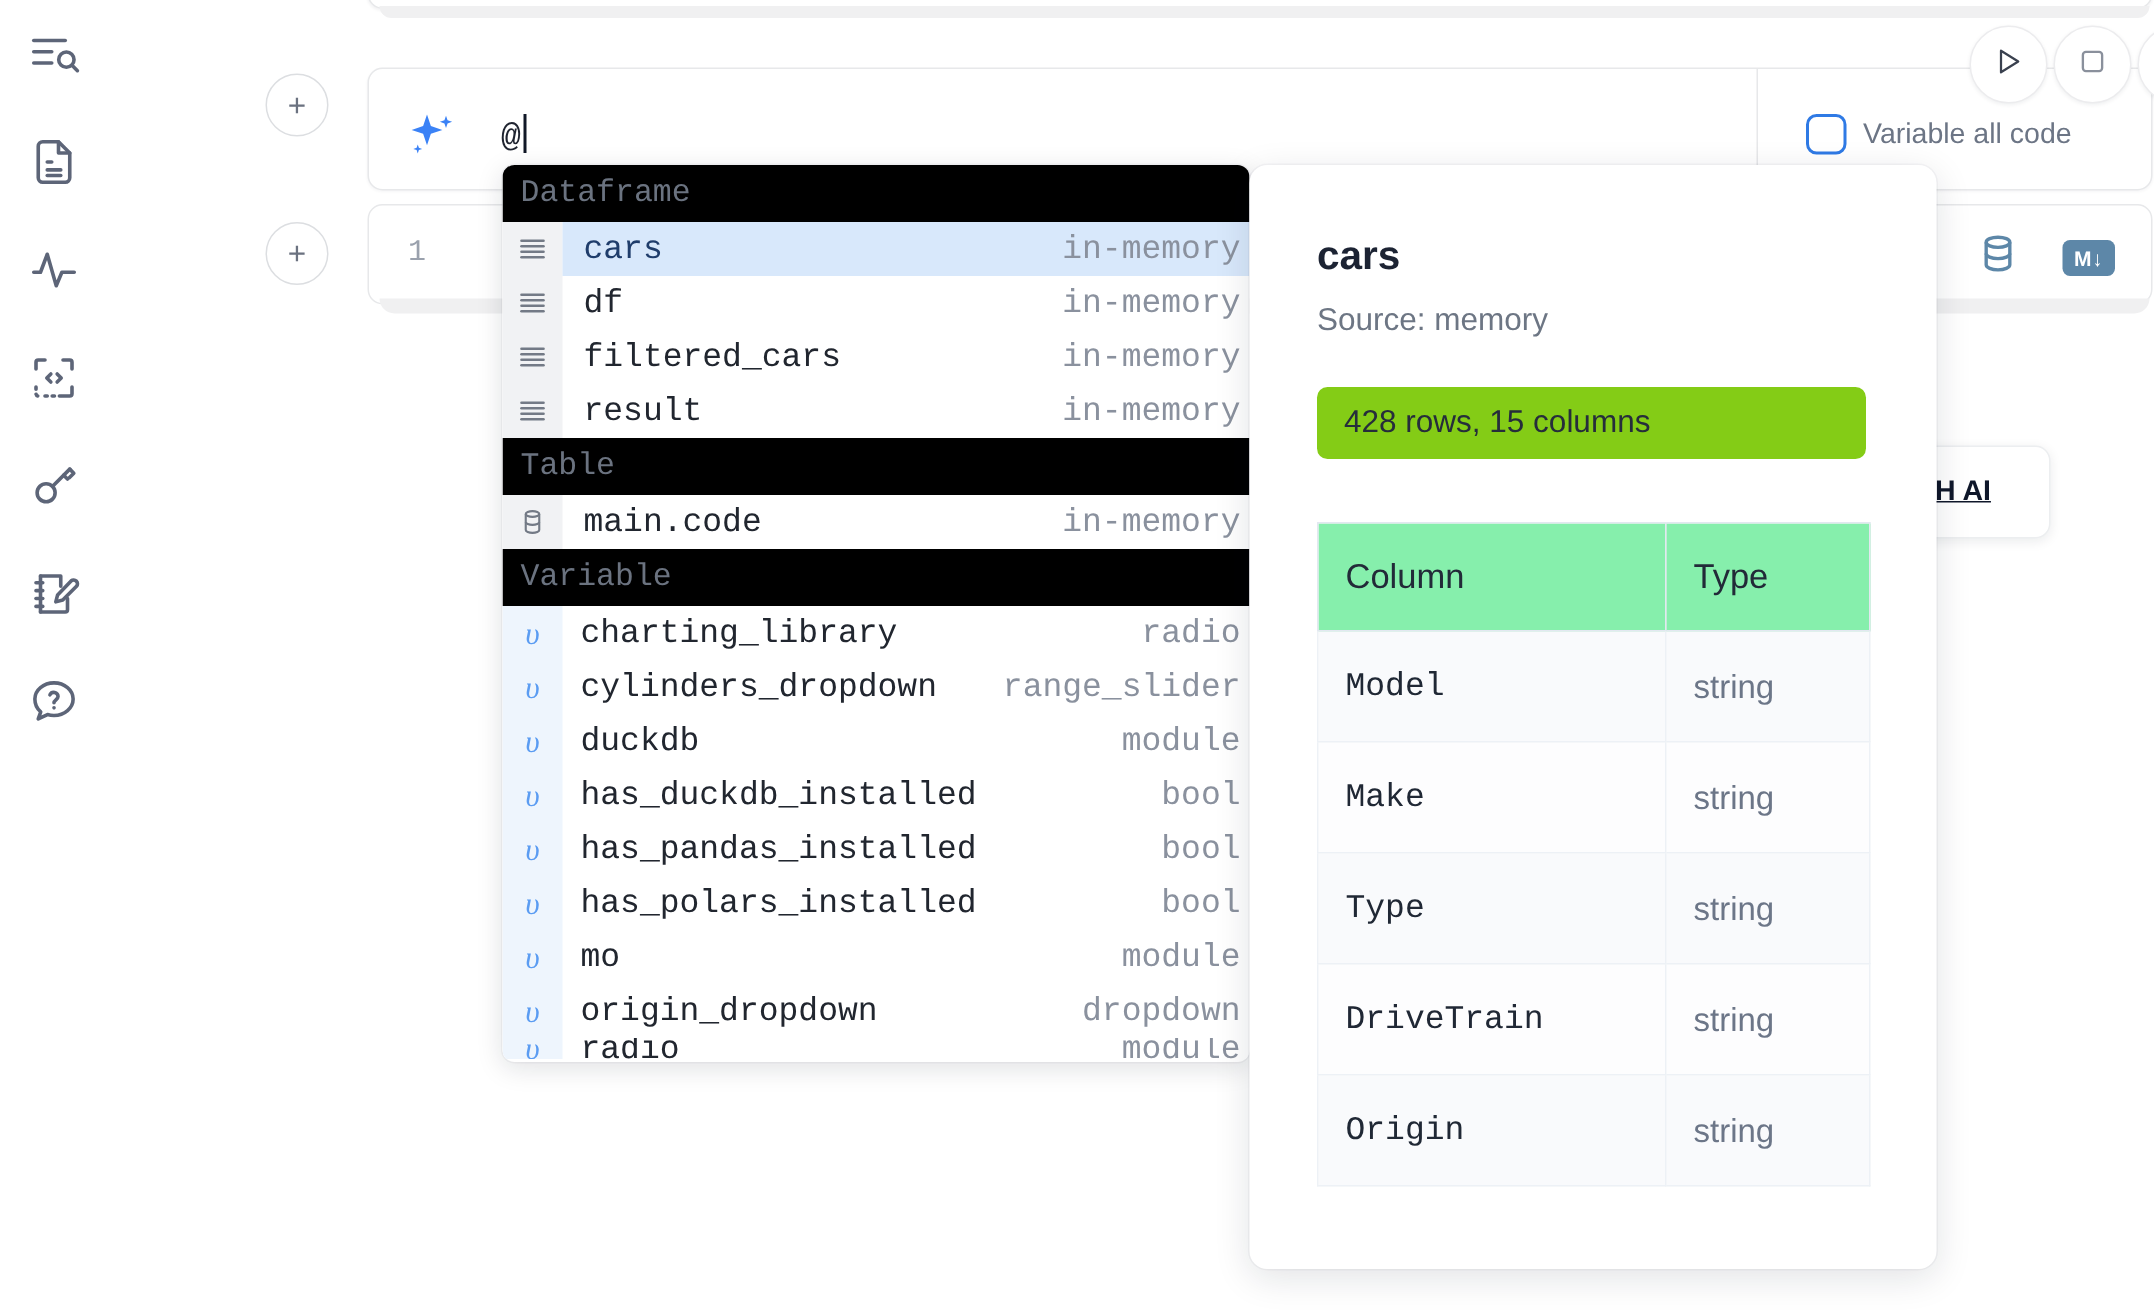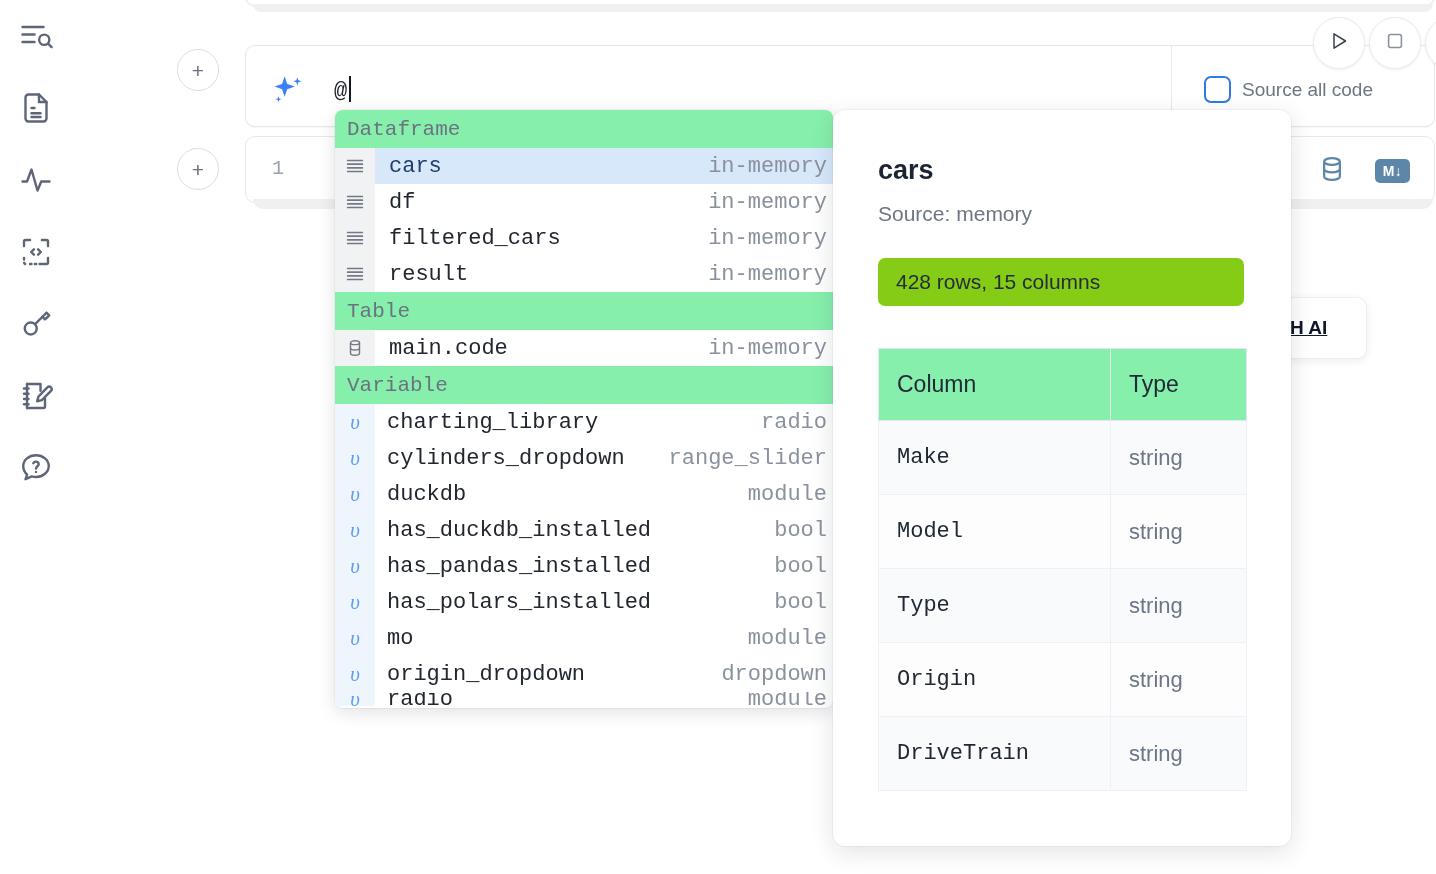--- a/index.html
+++ b/index.html
@@ -126,21 +126,21 @@
   }
 
   
   .ac {
     position: absolute; left: 335px; top: 110px; width: 498px; height: 598px;
     background: #ffffff; border-radius: 8px;
     box-shadow: 0 4px 18px rgba(16,24,40,.13), 0 0 0 1px rgba(16,24,40,.04);
     overflow: hidden;
   }
   .ac-group {
-    height: 38px; background: #86efac; color: #6b7380;
+    height: 38px; background: #000000; color: #6b7380;
     font-family: "Liberation Mono", monospace; font-size: 21px;
     display: flex; align-items: center; padding-left: 12px;
   }
   .ac-row {
     height: 36px; display: flex; align-items: center; background: #fff;
     font-family: "Liberation Mono", monospace; font-size: 22px;
     cursor: pointer; position: relative;
   }
   .ac-row .gut {
     width: 40px; height: 36px; flex: 0 0 40px;
@@ -311,21 +311,21 @@
       <svg width="40" height="40" viewBox="0 0 24 24" fill="#3b82f6">
         <path d="M10 2.6l1.55 4.6 4.6 1.55-4.6 1.55L10 14.9 8.45 10.3 3.85 8.75l4.6-1.55z"></path>
         <path d="M17.6 3.1l.62 1.82 1.82.62-1.82.62-.62 1.82-.62-1.82-1.82-.62 1.82-.62z"></path>
         <path d="M6.3 14.6l.45 1.33 1.33.45-1.33.45-.45 1.33-.45-1.33-1.33-.45 1.33-.45z"></path>
       </svg>
     </span>
     <span class="ai-input-text"><span>@</span><span class="caret"></span></span>
     <div class="ai-divider"></div>
     <div class="include-row">
       <span class="chk"></span>
-      <span class="include-label">Source all code</span>
+      <span class="include-label">Variable all code</span>
     </div>
   </div>
 
   <div class="round-btn rb-run">
     <span>
       <svg width="24" height="24" viewBox="0 0 24 24" fill="none" stroke="#3a414f" stroke-width="1.5" stroke-linejoin="round">
         <path d="M7 4.8 18.5 12 7 19.2z"></path>
       </svg>
     </span>
   </div>
@@ -507,36 +507,36 @@
           <col class="c2">
         </colgroup>
       <thead>
           <tr id="pv-head">
             <th>Column</th>
             <th>Type</th>
           </tr>
         </thead>
       <tbody id="pv-body">
           <tr>
-            <td class="col">Make</td>
+            <td class="col">Model</td>
             <td class="typ">string</td>
           </tr>
           <tr>
-            <td class="col">Model</td>
+            <td class="col">Make</td>
             <td class="typ">string</td>
           </tr>
           <tr>
             <td class="col">Type</td>
             <td class="typ">string</td>
           </tr>
           <tr>
-            <td class="col">Origin</td>
+            <td class="col">DriveTrain</td>
             <td class="typ">string</td>
           </tr>
           <tr>
-            <td class="col">DriveTrain</td>
+            <td class="col">Origin</td>
             <td class="typ">string</td>
           </tr>
         </tbody>
     </table>
   </div>
 
 </div>
 
 </body></html>

